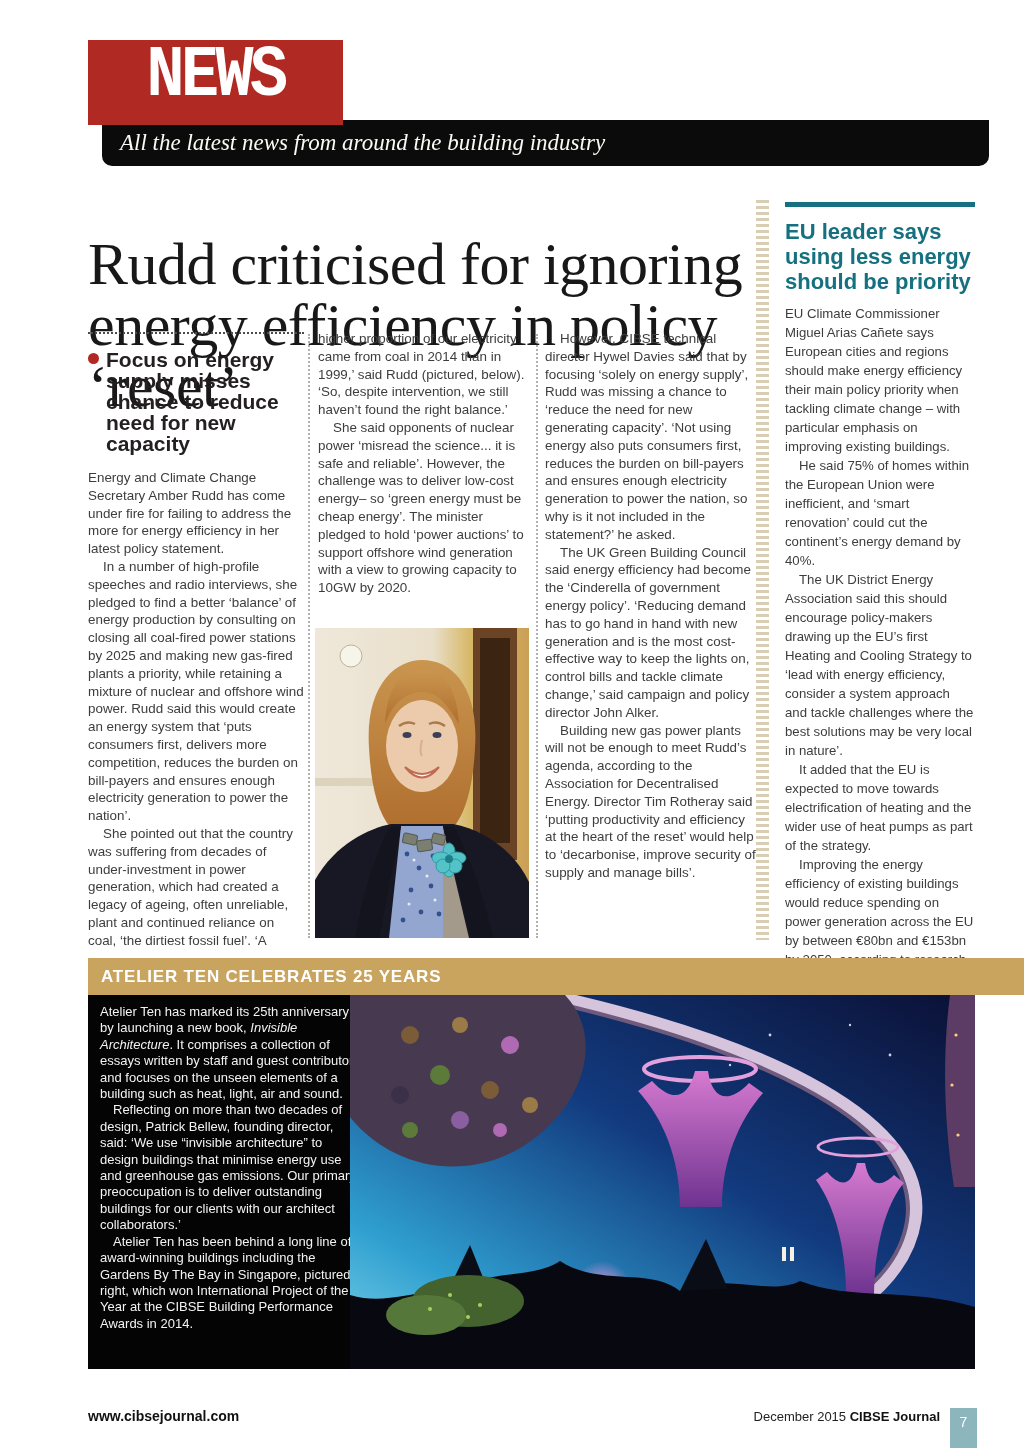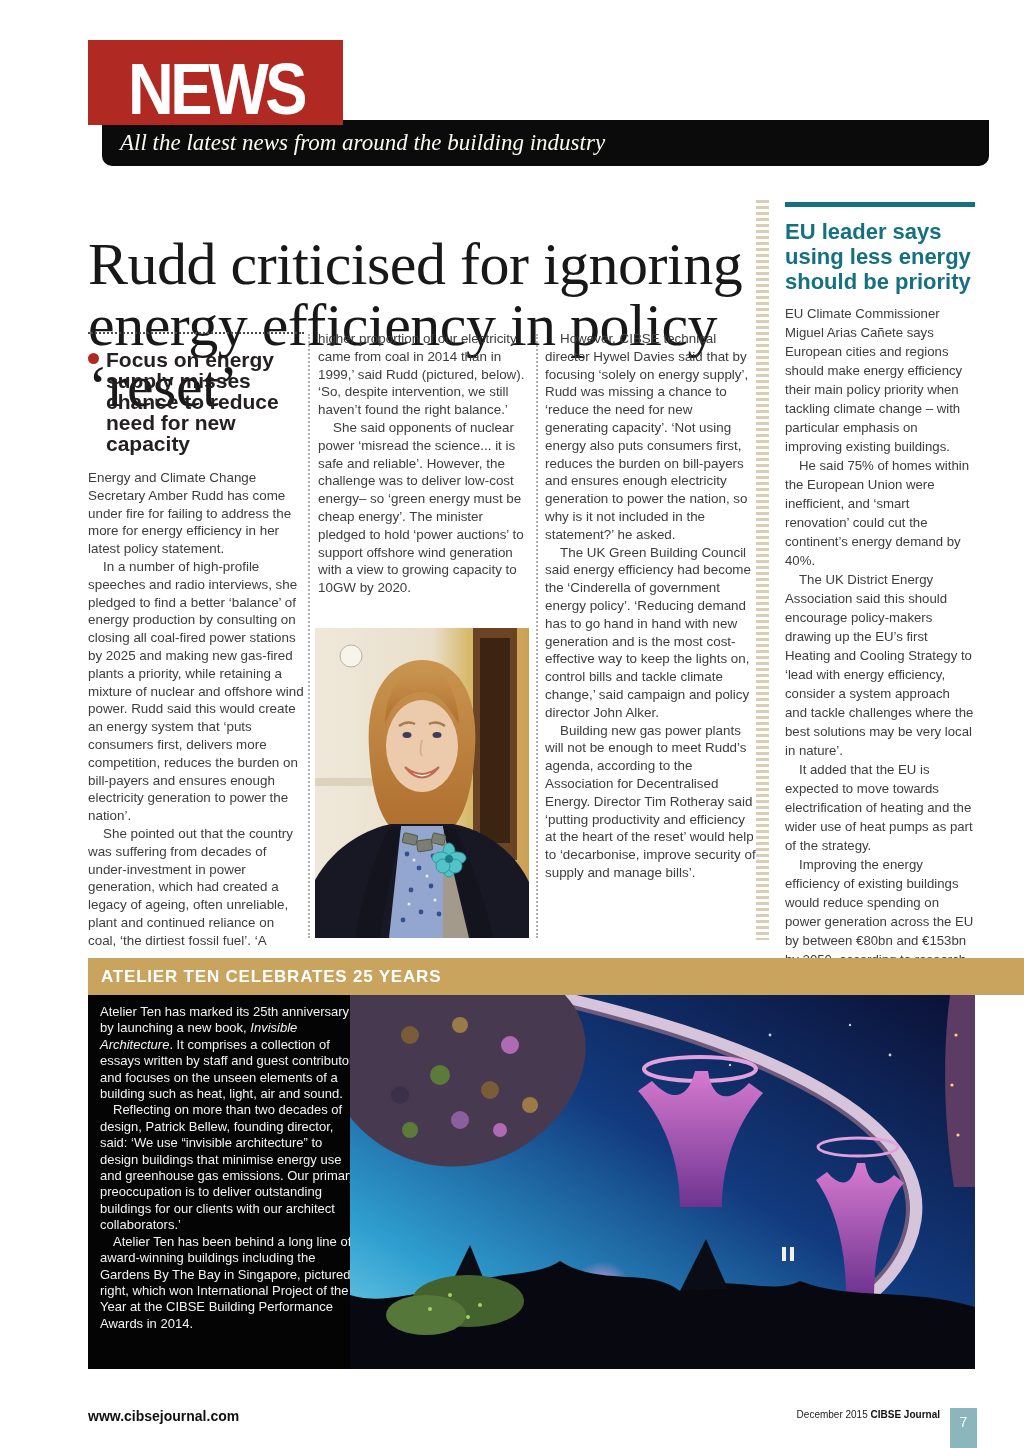--- a/index.html
+++ b/index.html
@@ -1,21 +1,21 @@
 <!DOCTYPE html>
 <html style="--masthead_red: #b02a23; --sidebar_teal: #15707f; --panel_gold: #c8a45f; --page_number_bg: #8db6bc;"><head>
 <meta charset="utf-8">
 <style>
   html,body{margin:0;padding:0;background:#ffffff;}
   .page{position:relative;width:1024px;height:1448px;background:#ffffff;overflow:hidden;
         font-family:"Liberation Sans",sans-serif;color:#3e3d3e;}
 
   
   .news-box{position:absolute;left:88px;top:40px;width:255px;height:85px;
-            background:var(--masthead_red,#b02a23);z-index:2;display:flex;align-items:flex-end;justify-content:center;}
+            background:var(--masthead_red,#b02a23);z-index:2;display:flex;align-items:flex-start;justify-content:center;font-family:Liberation Mono, monospace;}
   .news-box span{color:#fff;font-weight:bold;font-size:72px;letter-spacing:-4px;
                  transform:scaleX(.88);line-height:1;}
   .tagline-bar{position:absolute;left:88px;top:120px;width:887px;height:46px;background:#0b0b0b;
                border-radius:0 0 10px 10px;z-index:1;display:flex;align-items:center;margin-left:14px;}
   .tagline-bar span{color:#fbfbf4;font-family:"Liberation Serif",serif;font-style:italic;
                     font-size:23px;padding-left:18px;}
 
   
   .headline{position:absolute;left:88px;top:194px;width:700px;
             font-family:"Liberation Serif",serif;font-weight:400;font-size:60px;
@@ -59,21 +59,21 @@
   .atelier-text{position:absolute;left:12px;top:9px;width:264px;color:#f3f3f3;
                 font-size:13px;line-height:16.4px;}
   .atelier-text p{margin:0;}
   .atelier-text p.indent{text-indent:13px;}
   .atelier-text .it{font-style:italic;}
   .gardens-photo{position:absolute;left:262px;top:0;width:625px;height:374px;}
 
   
   .footer-site{position:absolute;left:88px;top:1408px;font-size:14px;font-weight:bold;color:#111;}
   .footer-right{position:absolute;left:640px;top:1409px;width:300px;text-align:right;
-                font-size:10px;color:#222;}
+                font-size:13px;color:#222;}
   .footer-right b{font-weight:bold;color:#111;}
   .page-box{position:absolute;left:950px;top:1408px;width:27px;height:40px;
             background:var(--page_number_bg,#8db6bc);color:#fff;text-align:center;
             font-size:14px;line-height:28px;}
 </style>
 </head>
 <body>
 
 <div class="page">
 

